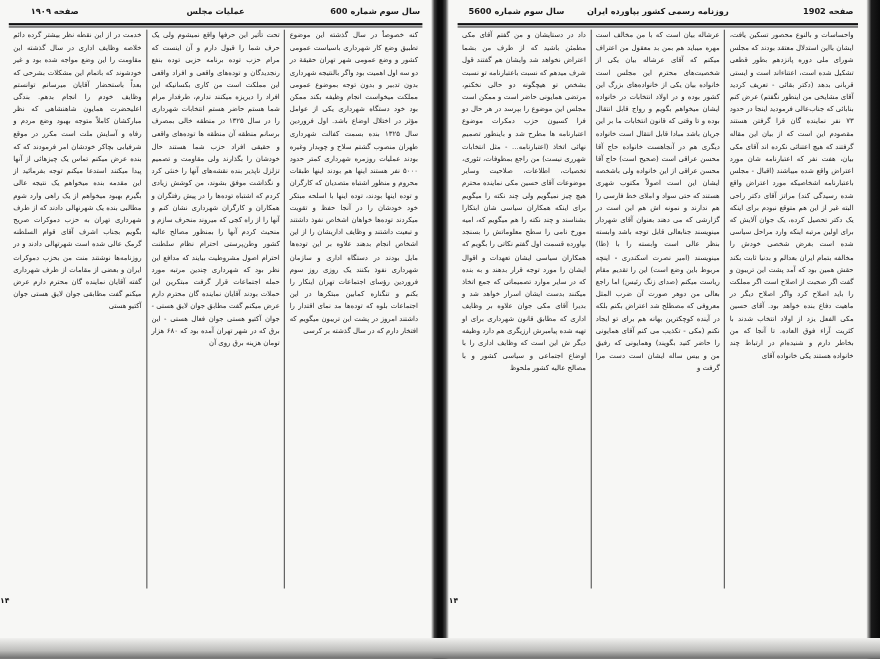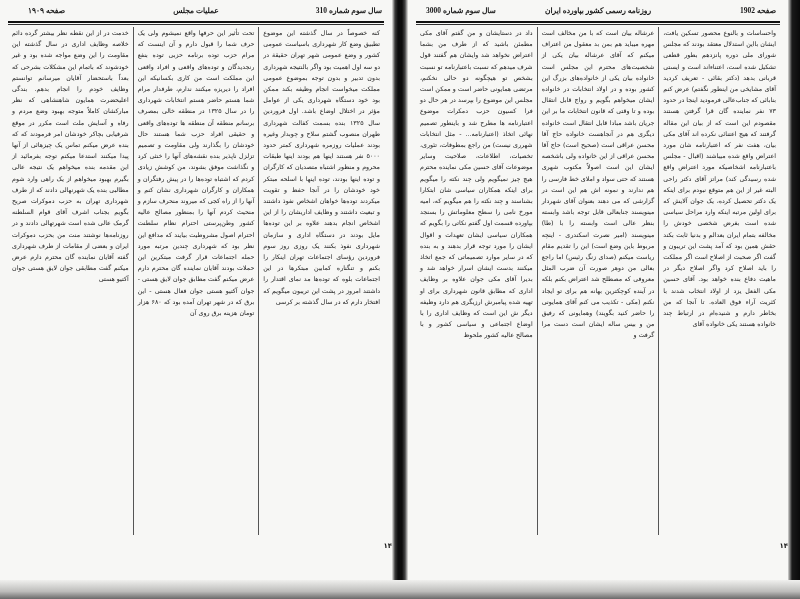--- a/index.html
+++ b/index.html
@@ -24,21 +24,21 @@
     background:linear-gradient(to right,#d8d8d6,#1a1a1a 4px,#0a0a0a);
   }
   .bottom-shadow {
     position:absolute; left:0; top:580px; width:800px; height:19px;
     background:linear-gradient(to bottom,#f0f0ee,#bdbdbb 60%,#6a6a6a);
   }
   .header {
     position:absolute; top:6px; height:12px; left:0; right:0;
     font-size:7.5px; font-weight:bold; direction:rtl;
   }
-  .header span { position:absolute; top:0; white-space:nowrap;font-family:Liberation Serif, serif; }
+  .header span { position:absolute; top:0; white-space:nowrap; }
   .page.left .h-right { right:10px; }
   .page.left .h-center { left:50%; transform:translateX(-50%); }
   .page.left .h-left { left:28px; }
   .page.right .h-right { right:12px; }
   .page.right .h-center { left:50%; transform:translateX(-50%); }
   .page.right .h-left { left:18px; }
   .rule-thick {
     position:absolute; top:21px; left:8px; right:8px; height:2px; background:#111;
   }
   .rule-thin {
@@ -50,32 +50,32 @@
   }
   .col {
     flex:1; direction:rtl; text-align:justify;
     font-size:6.3px; line-height:11.2px;
     padding:0 4px; overflow:hidden;
     border-left:1px solid #555;
   }
   .col:last-child { border-left:none; }
   .col p { margin:0; text-align-last:right; }
   .folio {
-    position:absolute; top:542px; left:0; right:0; text-align:right;
+    position:absolute; top:542px; left:0; right:0; text-align:left;
     font-size:7px; font-weight:bold;
   }
 </style>
 </head>
 <body>
 
 <div class="spread">
 
   <div class="page left">
     <div class="header">
-      <span class="h-right">سال سوم شماره 310</span>
+      <span class="h-right">سال سوم شماره 600</span>
       <span class="h-center">عملیات مجلس</span>
       <span class="h-left">صفحه ۱۹۰۹</span>
     </div>
     <div class="rule-thick"></div>
     <div class="rule-thin"></div>
     <div class="columns">
       <div class="col">
           <p>کنه خصوصاً در سال گذشته این موضوع تطبیق وضع کار شهرداری باسیاست عمومی کشور و وضع عمومی شهر تهران حقیقة در دو سه اول اهمیت بود واگر بالنتیجه شهرداری بدون تدبیر و بدون توجه بموضوع عمومی مملکت میخواست انجام وظیفه بکند ممکن بود خود دستگاه شهرداری یکی از عوامل مؤثر در اختلال اوضاع باشد. اول فروردین سال ۱۳۲۵ بنده بسمت کفالت شهرداری طهران منصوب گشتم سلاح و چوبدار وغیره بودند عملیات روزمره شهرداری کمتر حدود ۵۰۰۰ نفر هستند اینها هم بودند اینها طبقات محروم و منظور اشتباه متصدیان که کارگران و توده اینها بودند، توده اینها با اسلحه مبتکر خود خودشان را در آنجا حفظ و تقویت میکردند توده‌ها خواهان اشخاص نفوذ داشتند و تبعیت داشتند و وظایف اداریشان را از این اشخاص انجام بدهند علاوه بر این توده‌ها مایل بودند در دستگاه اداری و سازمان شهرداری نفوذ بکنند یک روزی روز سوم فروردین رؤسای اجتماعات تهران اینکار را بکنم و تنگناره کمابین مبتکرها در این اجتماعات بلوه که توده‌ها مد نمای اقتدار را داشتند امروز در پشت این تریبون میگویم که افتخار دارم که در سال گذشته بر کرسی</p>
         </div>
       <div class="col">
@@ -87,21 +87,21 @@
     </div>
     <div class="folio">۱۴</div>
   </div>
 
   <div class="gutter"></div>
 
   <div class="page right">
     <div class="header">
       <span class="h-right">صفحه 1902</span>
       <span class="h-center">روزنامه رسمی کشور بپاورده ایران</span>
-      <span class="h-left">سال سوم شماره 3000</span>
+      <span class="h-left">سال سوم شماره 5600</span>
     </div>
     <div class="rule-thick"></div>
     <div class="rule-thin"></div>
     <div class="columns">
       <div class="col">
           <p>واحساسات و بالنوع محصور تسکین یافت، ایشان بااین استدلال معتقد بودند که مجلس شورای ملی دوره پانزدهم بطور قطعی تشکیل شده است، اعتناءاند است و ایستی قربانی بدهد (دکتر بقائی - تعریف کردید آقای مشایخی من اینطور نگفتم) عرض کنم بنابائی که جناب‌عالی فرمودید اینجا در حدود ۷۳ نفر نماینده گان قرا گرفتن هستند مقصودم این است که از بیان این مقاله گرفتند که هیچ اعتنائی نکرده اند آقای مکی بیان، هفت نفر که اعتبارنامه شان مورد اعتراض واقع شده میباشند (اقبال - مجلس باعتبارنامه اشخاصیکه مورد اعتراض واقع شده رسیدگی کند) مراتز آقای دکتر راحی البته غیر از این هم متوقع نبودم برای اینکه یک دکتر تحصیل کرده، یک جوان آلایش که برای اولین مرتبه اینکه وارد مراحل سیاسی شده است بغرض شخصی خودش را مخالفه بتمام ایران بعدالم و بدنیا ثابت بکند حقش همین بود که آمد پشت این تریبون و گفت اگر صحبت از اصلاح است اگر مملکت را باید اصلاح کرد واگر اصلاح دیگر در ماهیت دفاع بنده خواهد بود. آقای حسین مکی الفعل یزد از اولاد انتخاب شدند با کثریت آراء فوق العاده. تا آنجا که من بخاطر دارم و شنیده‌ام در ارتباط چند خانواده هستند یکی خانواده آقای</p>
         </div>
       <div class="col">
           <p>عرشاله بیان است که با من مخالف است مهره میباید هم بمن بد معقول من اعتراف میکنم که آقای عرشاله بیان یکی از شخصیت‌های محترم این مجلس است خانواده بیان یکی از خانواده‌های بزرگ این کشور بوده و در اولاد انتخابات در خانواده ایشان میخواهم بگویم و رواج قابل انتقال بوده و تا وقتی که قانون انتخابات ما بر این جریان باشد مبادا قابل انتقال است خانواده دیگری هم در آنجاهست خانواده حاج آقا محسن عراقی است (صحیح است) حاج آقا محسن عراقی از این خانواده ولی باشخصه ایشان این است اصولاً مکتوب شهری هستند که حتی سواد و املای خط فارسی را هم ندارند و نمونه اش هم این است در گزارشی که می دهند بعنوان آقای شهردار مینویسند جنابعالی قابل توجه باشد وابسته بنظر عالی است وابسته را با (طا) مینویسند (امیر نصرت اسکندری - اینچه مربوط باین وضع است) این را تقدیم مقام ریاست میکنم (صدای زنگ رئیس) اما راجع بعالی من دوهر صورت آن ضرب المثل معروفی که مصطلح شد اعتراض بکنم بلکه در آینده کوچکترین بهانه هم برای تو ایجاد نکنم (مکی - تکذیب می کنم آقای همایونی را حاضر کنید بگویند) وهمایونی که رفیق من و بیس ساله ایشان است دست مرا گرفت و</p>
         </div>

